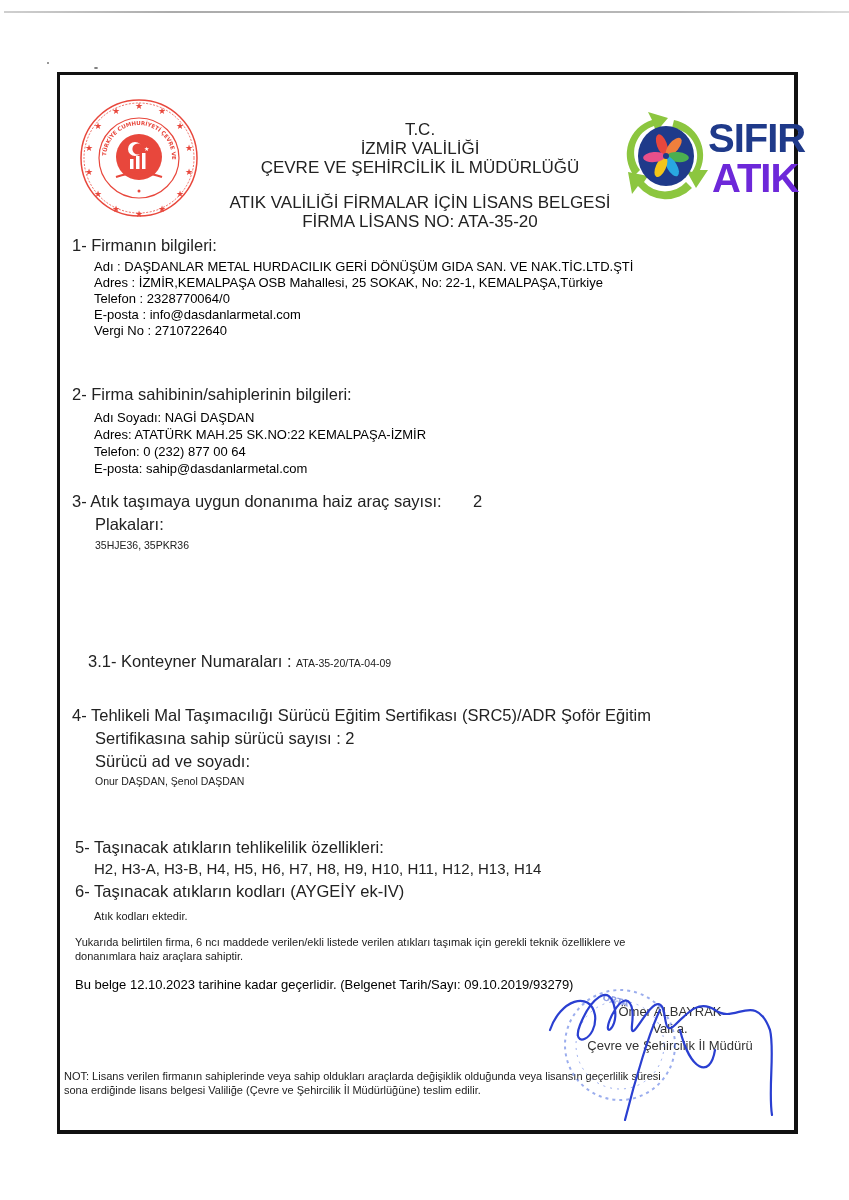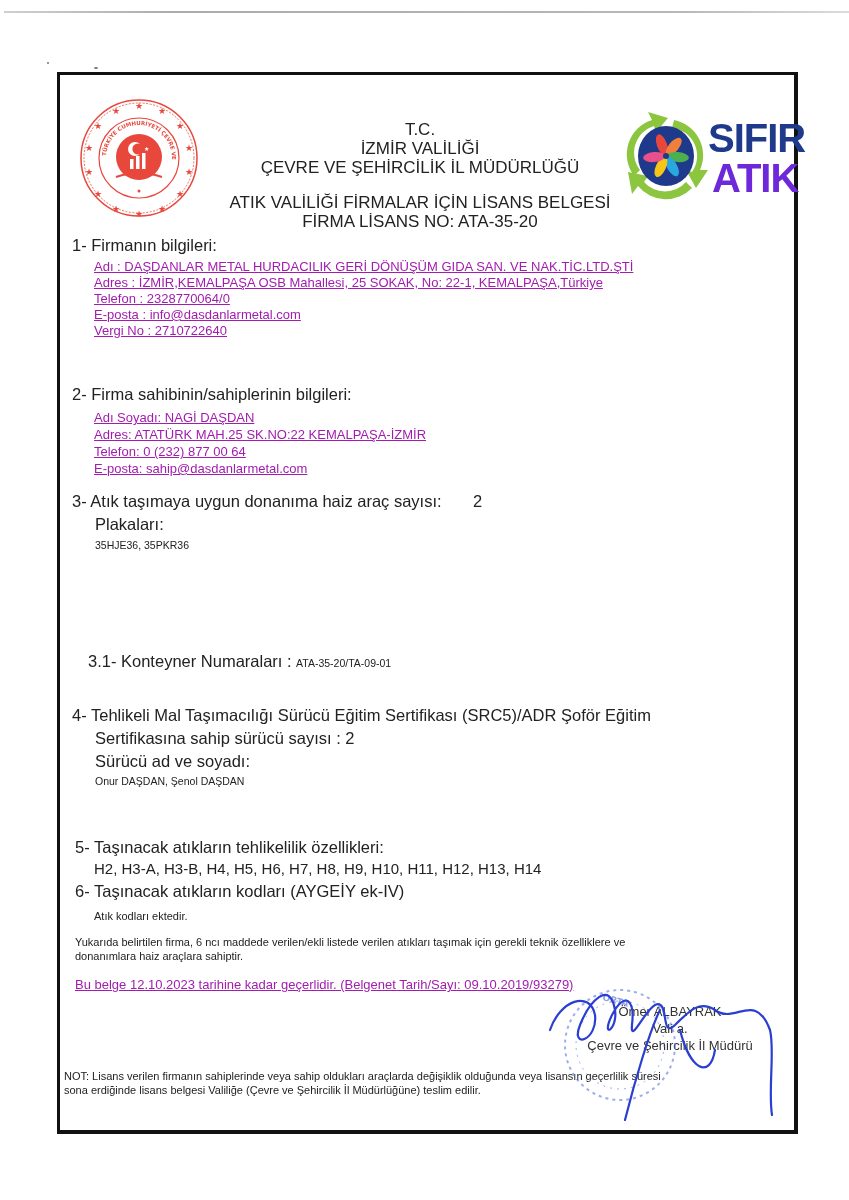--- a/index.html
+++ b/index.html
@@ -14,21 +14,21 @@
   }
   .speck { position: absolute; background: #777; border-radius: 50%; }
   .frame {
     position: absolute; left: 57px; top: 72px; width: 734px; height: 1055px;
     border: 3px solid #111;
     border-top-width: 3px; border-right-width: 4px; border-bottom-width: 4px;
   }
   .abs { position: absolute; white-space: nowrap; }
   .hdr { font-size: 17px; text-align: center; color: #222; line-height: 19px; }
   .sec-title { font-size: 16.5px; color: #222; }
-  .body-text { font-size: 13px; color: #a21caf; line-height: 16px; text-decoration: underline; }
+  .body-text { font-size: 13px; color: #000000; line-height: 16px; }
   .small-text { font-size: 10.5px; color: #222; }
   .medium-text { font-size: 11px; color: #222; line-height: 14px; }
   .seal { position: absolute; left: 78px; top: 93px; width: 122px; height: 130px; }
   .logo { position: absolute; left: 622px; top: 106px; width: 182px; height: 100px; }
   .logo-text { position: absolute; font-weight: bold; font-size: 40px; letter-spacing: -1px; line-height: 40px; }
   .signature { position: absolute; left: 540px; top: 970px; width: 250px; height: 160px; pointer-events: none; }
   .sign-text { font-size: 13px; color: #333; text-align: center; line-height: 17px; }
 </style>
 </head>
 <body>
@@ -113,21 +113,21 @@
 <div class="abs body-text" style="left:94px; top:444px;">Telefon: 0 (232) 877 00 64</div>
 <div class="abs body-text" style="left:94px; top:461px;">E-posta: sahip@dasdanlarmetal.com</div>
 
 <div class="abs sec-title" style="left:72px; top:492px;">3- Atık taşımaya uygun donanıma haiz araç sayısı:</div>
 <div class="abs sec-title" style="left:473px; top:492px;">2</div>
 <div class="abs sec-title" style="left:95px; top:515px;">Plakaları:</div>
 <div class="abs small-text" style="left:95px; top:539px;">35HJE36, 35PKR36</div>
 
 <div class="abs" style="left:88px; top:652px;">
   <span class="sec-title">3.1- Konteyner Numaraları :</span>
-  <span class="small-text">ATA-35-20/TA-09-01</span>
+  <span class="small-text">ATA-35-20/TA-04-09</span>
 </div>
 
 <div class="abs sec-title" style="left:72px; top:706px;">4- Tehlikeli Mal Taşımacılığı Sürücü Eğitim Sertifikası (SRC5)/ADR Şoför Eğitim</div>
 <div class="abs sec-title" style="left:95px; top:729px;">Sertifikasına sahip sürücü sayısı : 2</div>
 <div class="abs sec-title" style="left:95px; top:752px;">Sürücü ad ve soyadı:</div>
 <div class="abs small-text" style="left:95px; top:775px;">Onur DAŞDAN, Şenol DAŞDAN</div>
 
 <div class="abs sec-title" style="left:75px; top:838px;">5- Taşınacak atıkların tehlikelilik özellikleri:</div>
 <div class="abs small-text" style="left:94px; top:860px; font-size:15px;">H2, H3-A, H3-B, H4, H5, H6, H7, H8, H9, H10, H11, H12, H13, H14</div>
 

